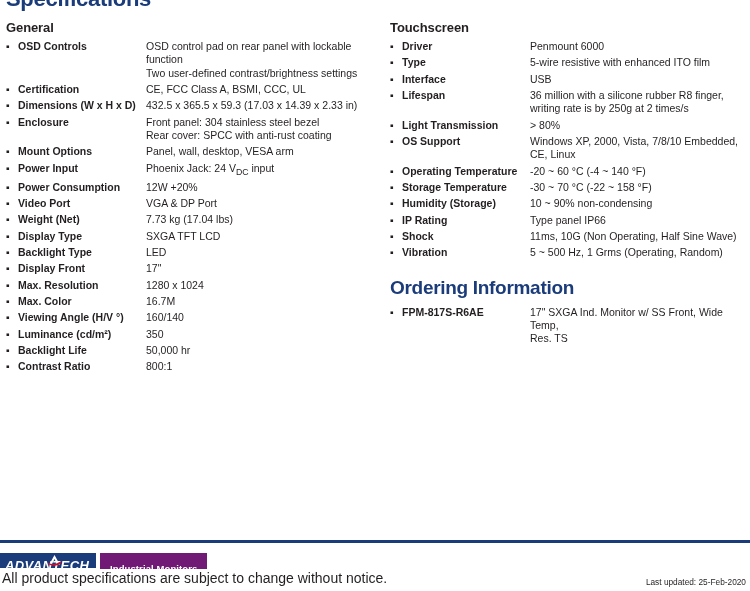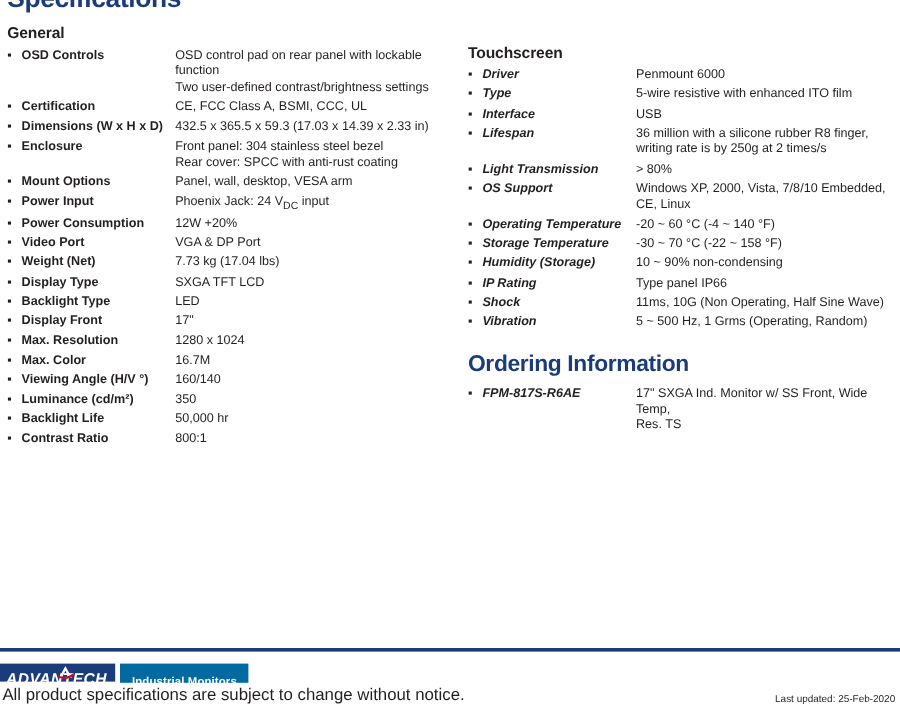--- a/index.html
+++ b/index.html
@@ -30,21 +30,21 @@
   
   .col-left {
     position: absolute;
     left: 6px;
     top: 20px;
     width: 380px;
   }
   .col-right {
     position: absolute;
     left: 390px;
-    top: 36px;
+    top: 20px;
     width: 356px;
   }
   .section-head {
     font-size: 13px;
     font-weight: bold;
     color: #231f20;
     margin: 0 0 5px 0;
     letter-spacing: -0.1px;
   }
   .section-head.first { margin-top: 0; }
@@ -68,21 +68,21 @@
     font-size: 9px;
     line-height: 1.45;
   }
   td.label {
     font-weight: bold;
     font-size: 10.4px;
     padding-right: 4px;
     white-space: nowrap;
   }
   .col-left td.label { width: 128px; }
-  .col-right td.label { width: 128px; font-style: italic; }
+  .col-right td.label { width: 128px; }
   td.value {
     font-size: 10.4px;
     color: #231f20;
   }
 
   
   .ordering-title {
     font-size: 19px;
     font-weight: bold;
     color: #1b3c7a;
@@ -123,21 +123,21 @@
     position: absolute;
     left: 48px;
     top: 1px;
     width: 13px;
     height: 13px;
     overflow: hidden;
   }
   .logo-block .swoosh svg { display: block; }
   .divider-gap { width: 4px; background: #ffffff; }
   .monitors-block {
-    background: #0369a1;
+    background: #701a75;
     color: #ffffff;
     font-size: 9.5px;
     font-weight: bold;
     padding: 15px 10px 1px 10px;
     display: flex;
     align-items: center;
     letter-spacing: 0.1px;
   }
   .disclaimer {
     position: absolute;

